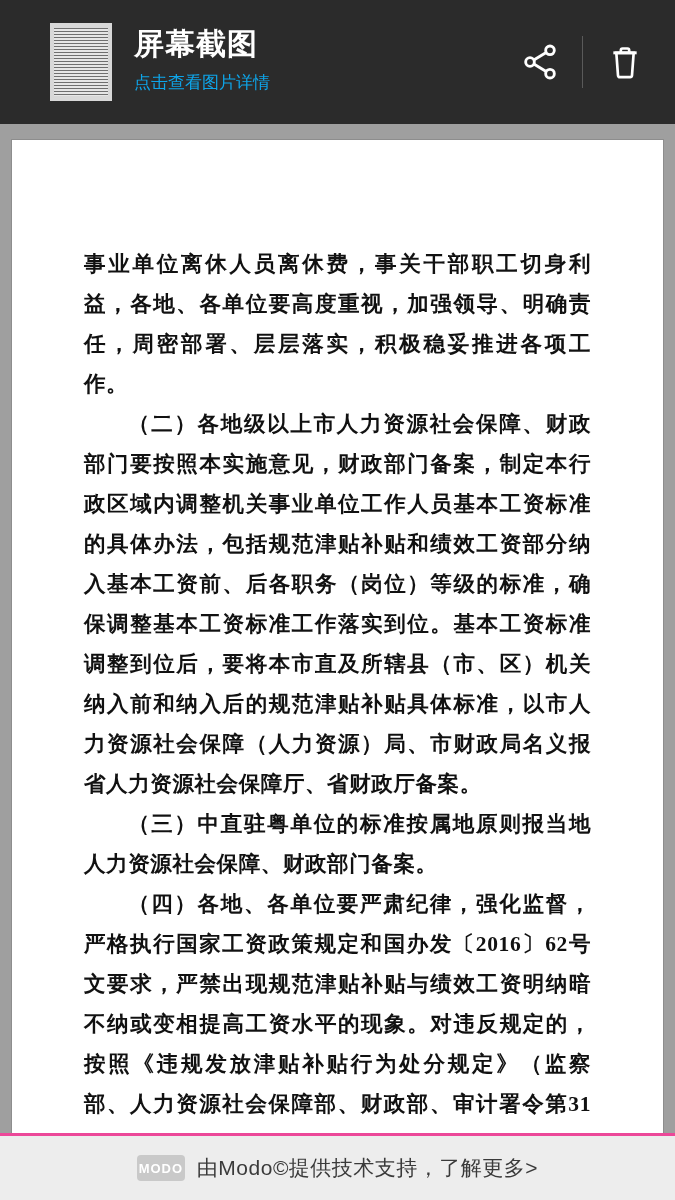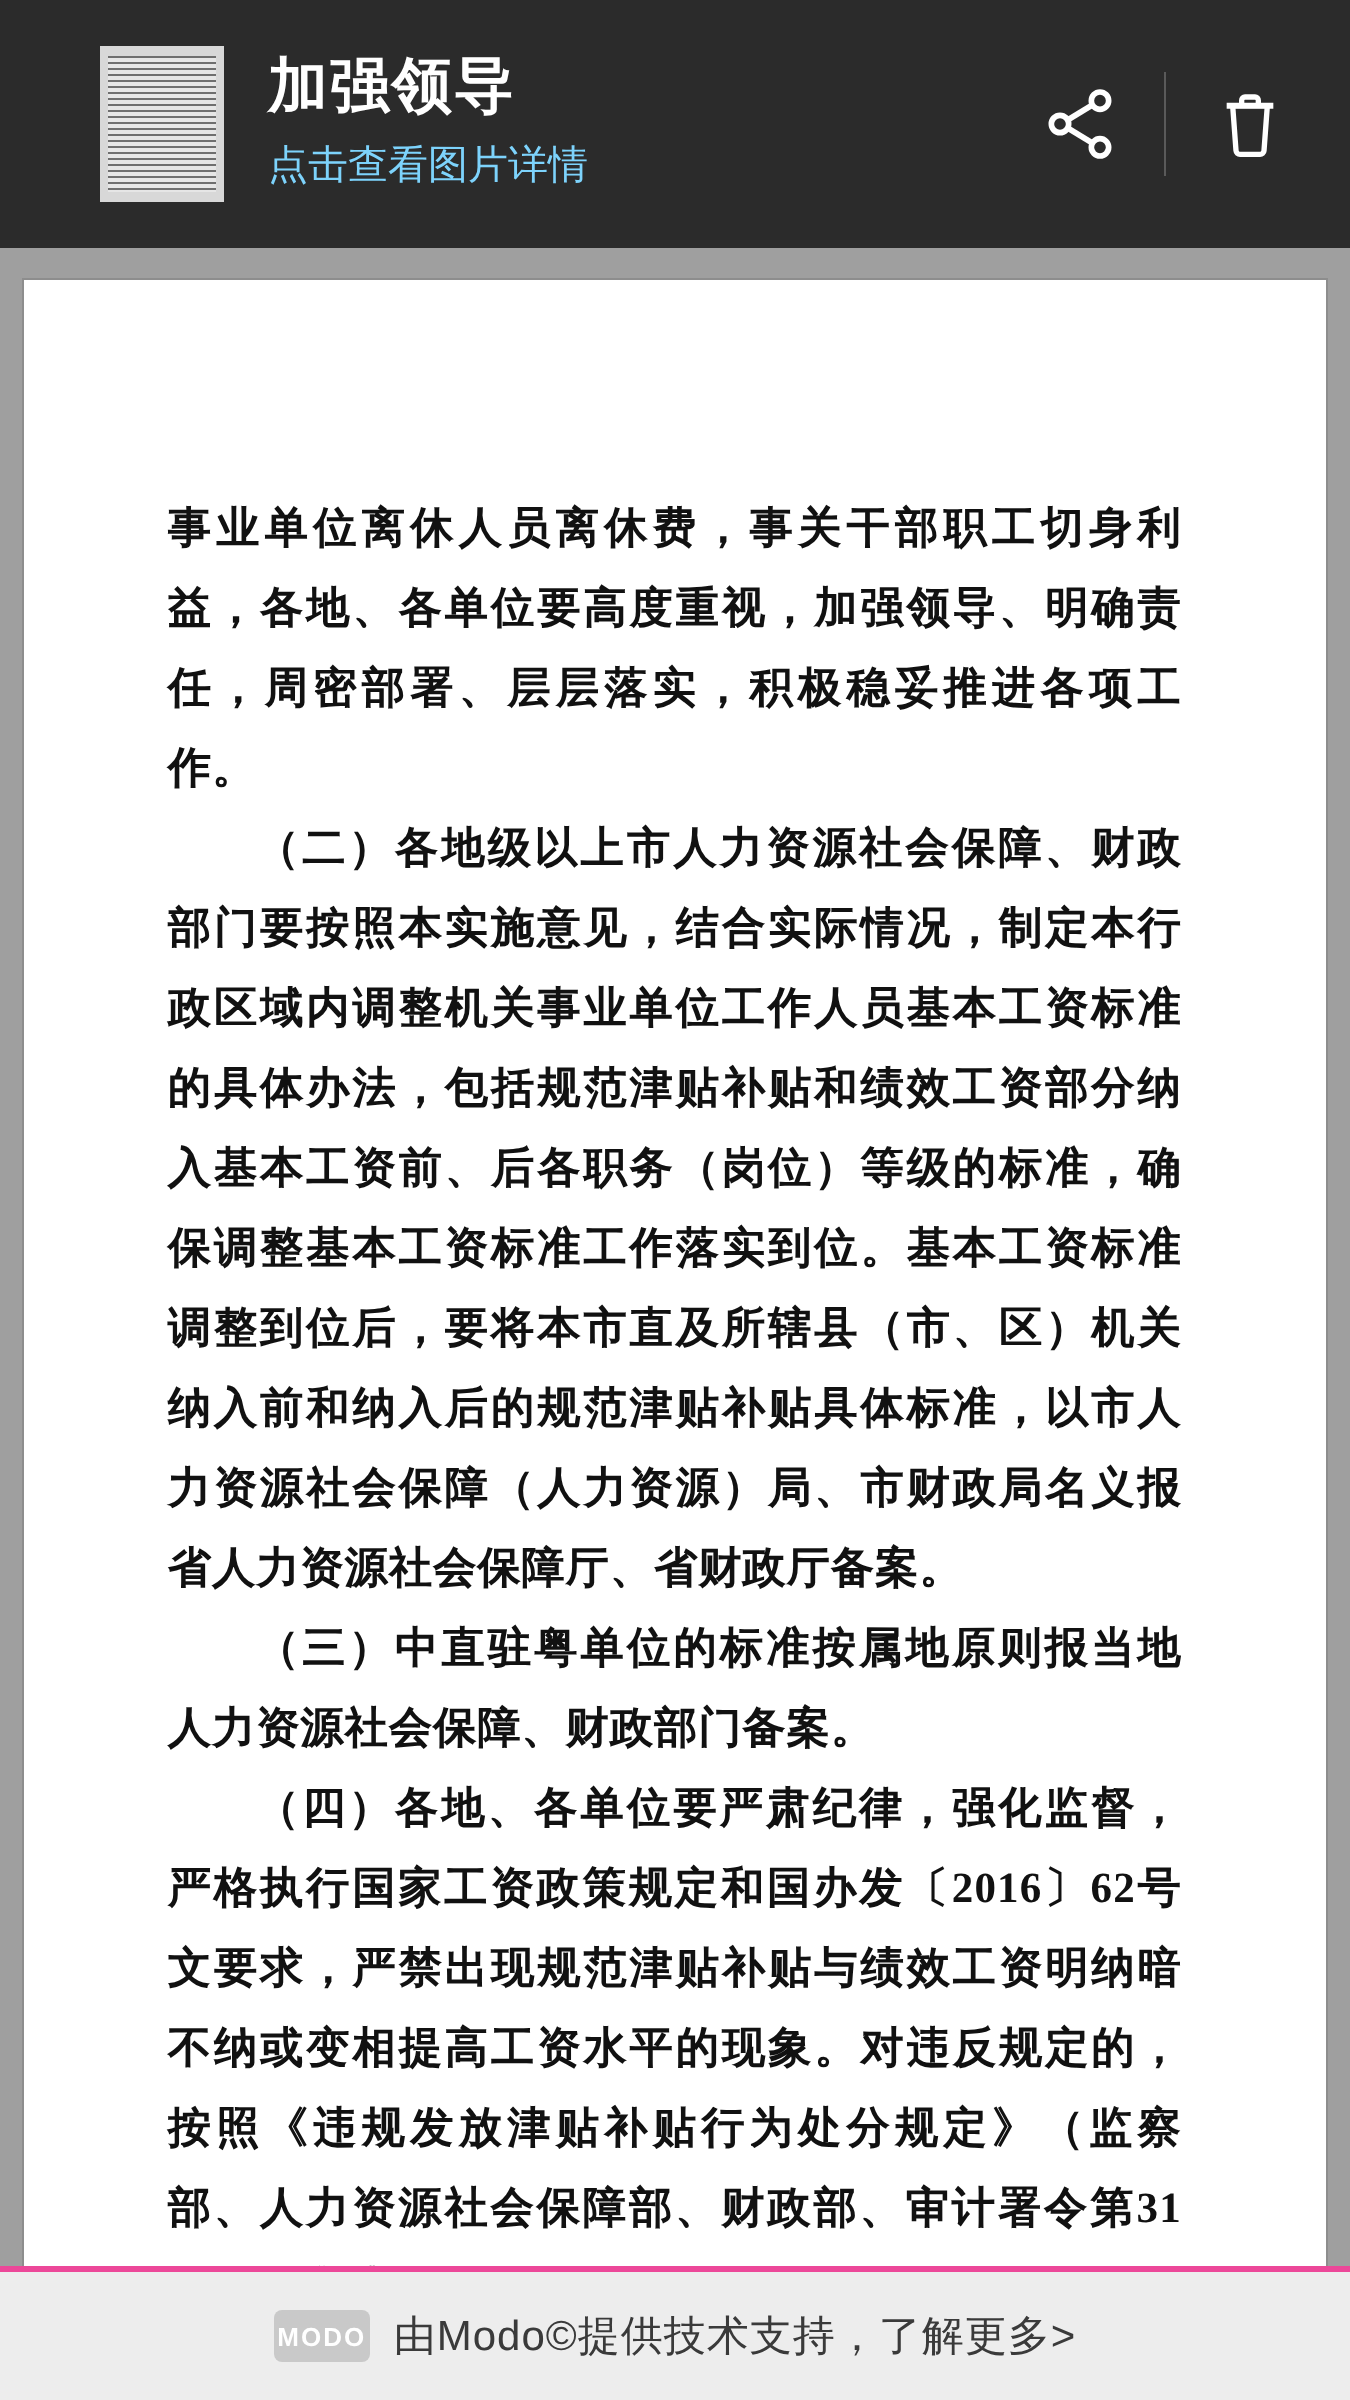--- a/index.html
+++ b/index.html
@@ -52,22 +52,22 @@
   }
   .title-main {
     color: #ffffff;
     font-size: 30px;
     font-weight: bold;
     line-height: 36px;
     letter-spacing: 1px;
     white-space: nowrap;
   }
   .title-sub {
-    color: #7dd3fc;
-    font-size: 20px;
+    color: #0ea5e9;
+    font-size: 17px;
     line-height: 30px;
     margin-top: 6px;
     white-space: nowrap;
   }
   .actions {
     display: flex;
     align-items: center;
     flex: 0 0 auto;
   }
   .icon-btn {
@@ -151,21 +151,21 @@
     text-align: center;
   }
 </style>
 </head>
 <body>
 
 <div class="appbar">
   <div class="thumb"></div>
 
   <div class="titles">
-    <div class="title-main">加强领导</div>
+    <div class="title-main">屏幕截图</div>
     <div class="title-sub">点击查看图片详情</div>
   </div>
 
   <div class="actions">
     <div class="icon-btn">
       <svg width="40" height="40" viewBox="0 0 24 24">
         <circle cx="18" cy="5" r="2.6" fill="none" stroke="#ffffff" stroke-width="1.7"></circle>
         <circle cx="6" cy="12" r="2.6" fill="none" stroke="#ffffff" stroke-width="1.7"></circle>
         <circle cx="18" cy="19" r="2.6" fill="none" stroke="#ffffff" stroke-width="1.7"></circle>
         <line x1="8.3" y1="10.8" x2="15.7" y2="6.3" stroke="#ffffff" stroke-width="1.7"></line>
@@ -182,21 +182,21 @@
         <path d="M6.8 6.5 L7.8 20 a1.2 1.2 0 0 0 1.2 1.1 h6 a1.2 1.2 0 0 0 1.2-1.1 L17.2 6.5 z" stroke="#ffffff" stroke-width="1.6" fill="none"></path>
       </svg>
     </div>
   </div>
 </div>
 
 <div class="doc-wrap">
   <div class="doc-page">
 
     <p>事业单位离休人员离休费，事关干部职工切身利益，各地、各单位要高度重视，加强领导、明确责任，周密部署、层层落实，积极稳妥推进各项工作。</p>
-    <p class="indent">（二）各地级以上市人力资源社会保障、财政部门要按照本实施意见，结合实际情况，制定本行政区域内调整机关事业单位工作人员基本工资标准的具体办法，包括规范津贴补贴和绩效工资部分纳入基本工资前、后各职务（岗位）等级的标准，确保调整基本工资标准工作落实到位。基本工资标准调整到位后，要将本市直及所辖县（市、区）机关纳入前和纳入后的规范津贴补贴具体标准，以市人力资源社会保障（人力资源）局、市财政局名义报省人力资源社会保障厅、省财政厅备案。</p>
+    <p class="indent">（二）各地级以上市人力资源社会保障、财政部门要按照本实施意见，财政部门备案，制定本行政区域内调整机关事业单位工作人员基本工资标准的具体办法，包括规范津贴补贴和绩效工资部分纳入基本工资前、后各职务（岗位）等级的标准，确保调整基本工资标准工作落实到位。基本工资标准调整到位后，要将本市直及所辖县（市、区）机关纳入前和纳入后的规范津贴补贴具体标准，以市人力资源社会保障（人力资源）局、市财政局名义报省人力资源社会保障厅、省财政厅备案。</p>
     <p class="indent">（三）中直驻粤单位的标准按属地原则报当地人力资源社会保障、财政部门备案。</p>
     <p class="indent">（四）各地、各单位要严肃纪律，强化监督，严格执行国家工资政策规定和国办发〔2016〕62号文要求，严禁出现规范津贴补贴与绩效工资明纳暗不纳或变相提高工资水平的现象。对违反规定的，按照《违规发放津贴补贴行为处分规定》（监察部、人力资源社会保障部、财政部、审计署令第31号）严肃处理。</p>
 
   </div>
 </div>
 
 <div class="footer">
   <div class="modo-logo">MODO</div>
   <div class="footer-text">由Modo©提供技术支持，了解更多&gt;</div>
 </div>

